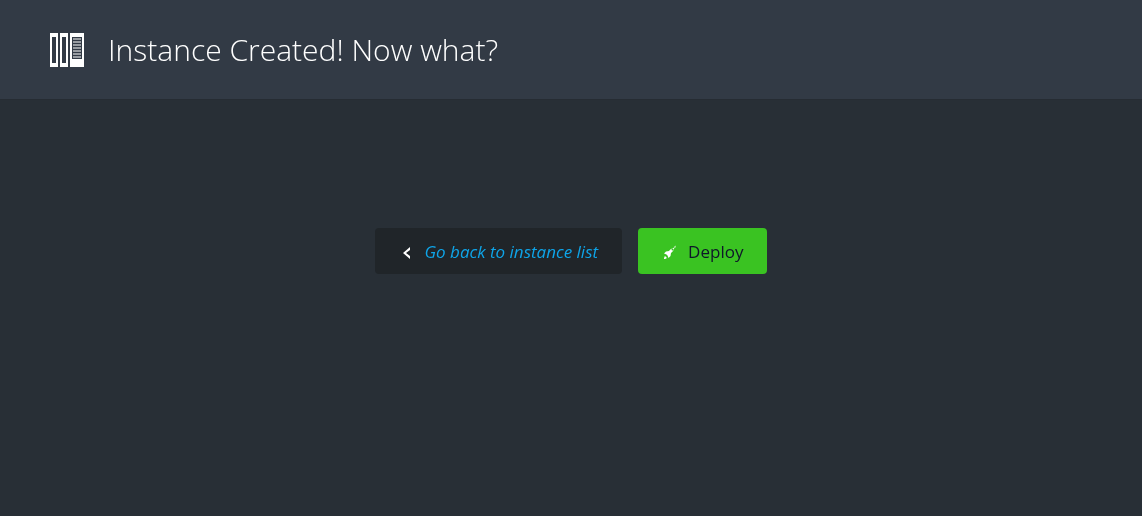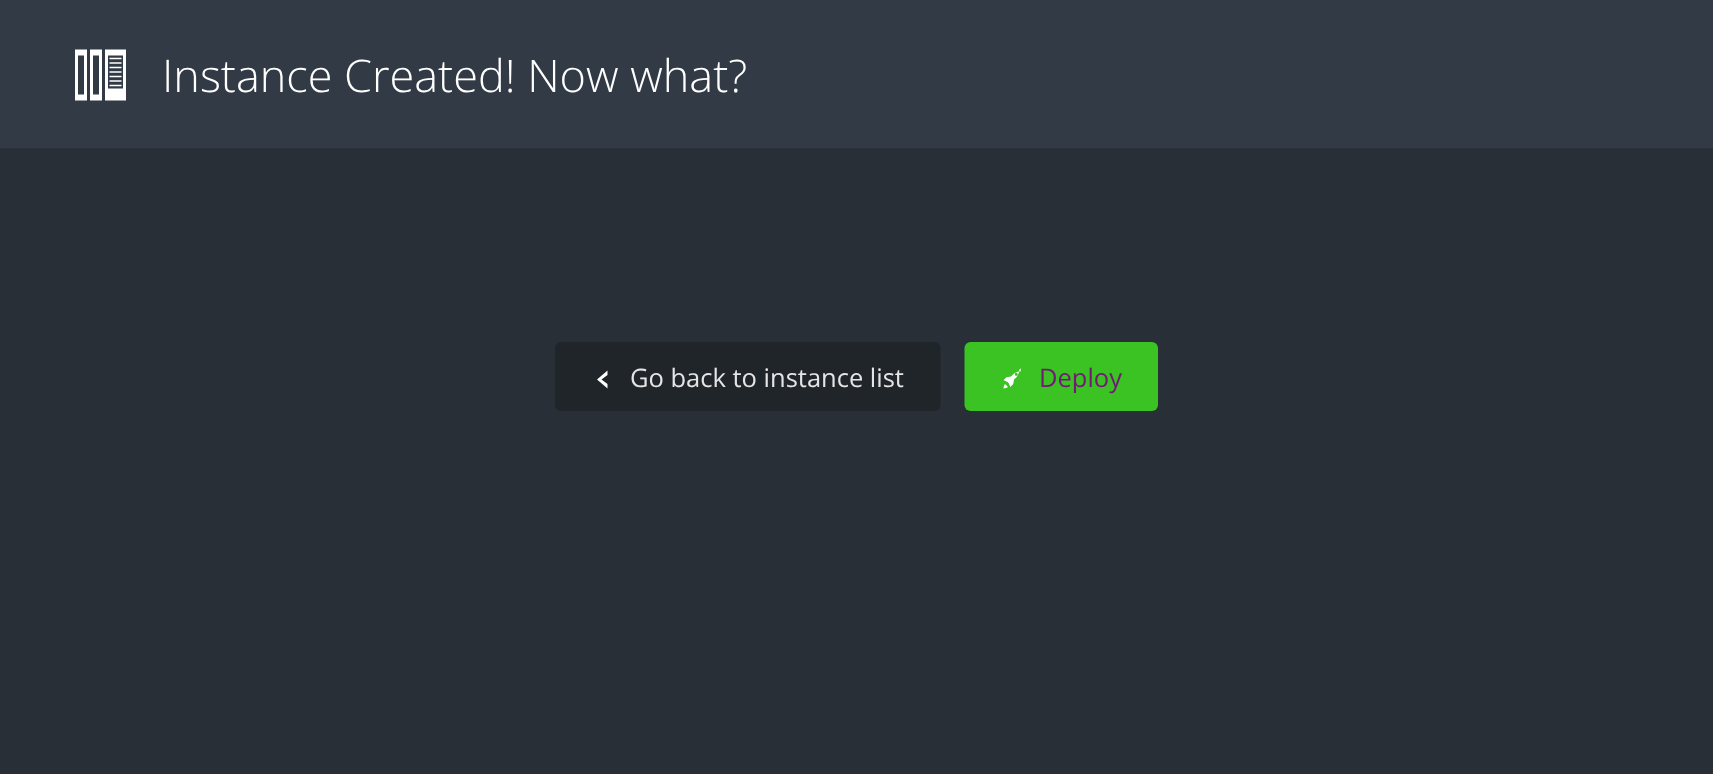--- a/index.html
+++ b/index.html
@@ -49,25 +49,26 @@
       border-radius: 4px;
       font-size: 17px;
       font-weight: 400;
       cursor: pointer;
       height: 46px;
       padding: 0 24px;
       font-family: inherit;
     }
     .btn-dark {
       background: #202529;
-      color: #e5e5e5;
+      color: #0ea5e9;
+      font-style: italic;
     }
     .btn-green {
       background: #3ac322;
-      color: #701a75;
+      color: #0f172a;
     }
     .btn-icon {
       width: 16px;
       height: 16px;
       flex-shrink: 0;
     }
   </style>
 </head>
 <body>
 

